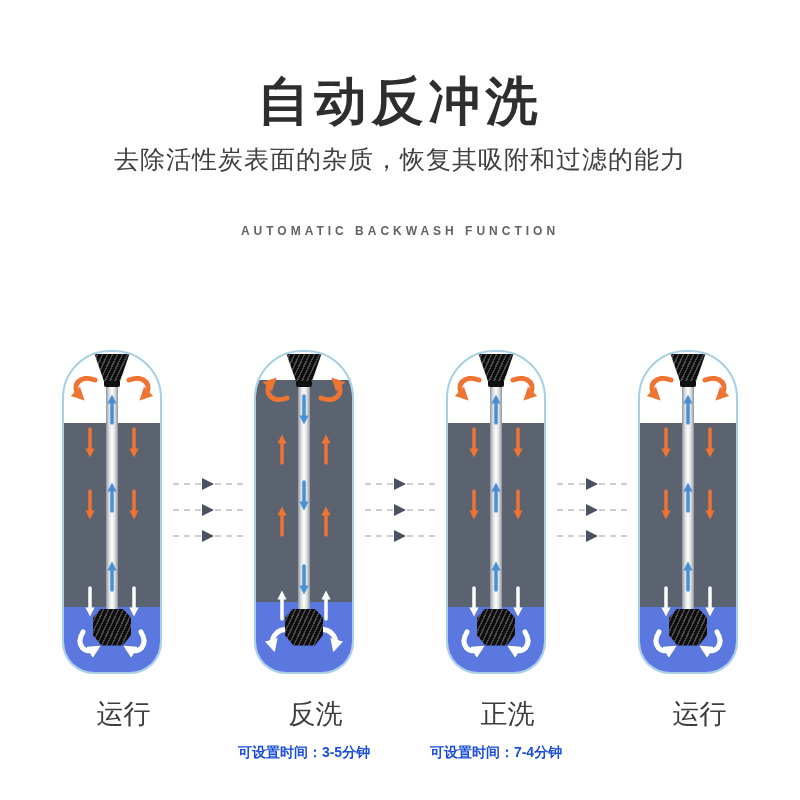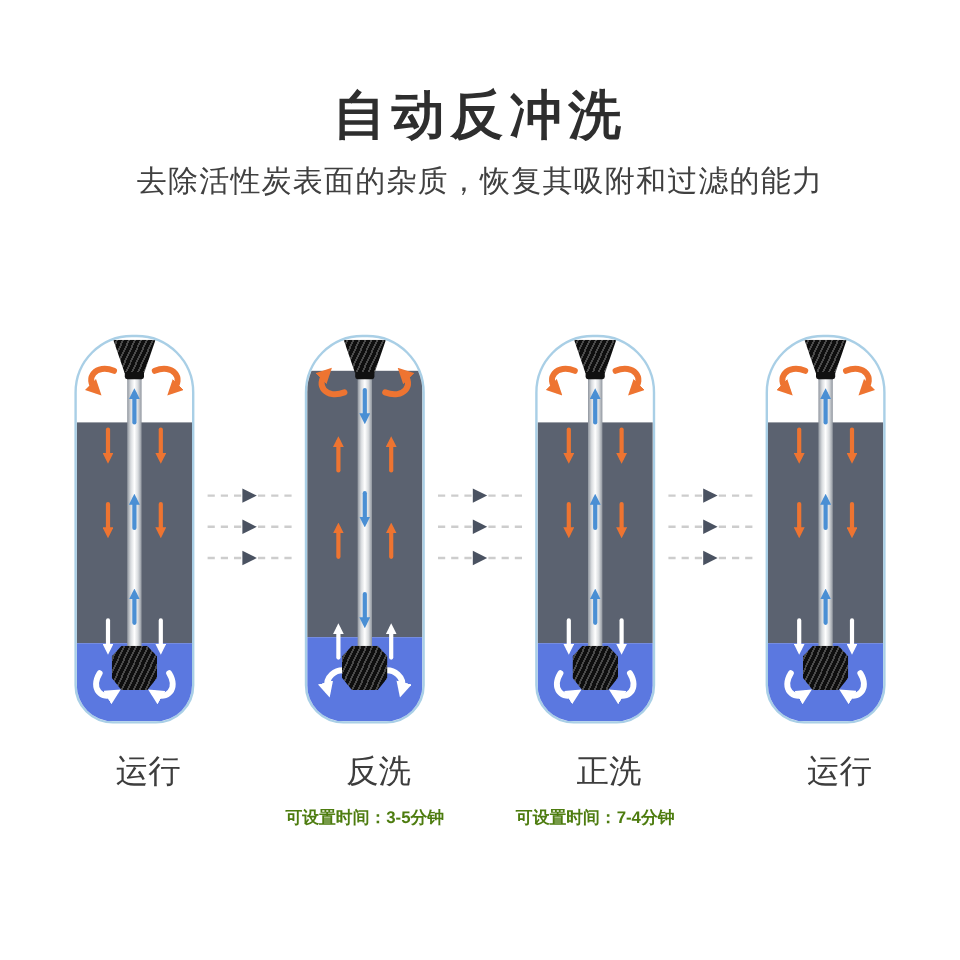--- a/index.html
+++ b/index.html
@@ -3,21 +3,21 @@
 <meta charset="utf-8">
 <style>
   html,body{margin:0;padding:0;}
   body{
     width:800px;height:800px;background:#ffffff;overflow:hidden;
     font-family:"Liberation Sans","DejaVu Sans",sans-serif;
     -webkit-font-smoothing:antialiased;
   }
   
   .header{padding-top:74px;text-align:center;}
-  .title{font-size:44px;font-weight:900;color:#2e2e2e;letter-spacing:5px;line-height:1.05;}
+  .title{font-size:52px;font-weight:900;color:#2e2e2e;letter-spacing:5px;line-height:1.05;}
   .subtitle{margin-top:14px;font-size:25px;color:#404040;letter-spacing:1px;font-weight:500;}
   .tagline{margin-top:48px;font-size:12px;color:#636363;letter-spacing:4px;font-weight:700;}
   
   .diagram{
     width:676px;margin:112px auto 0;
     display:grid;
     grid-template-columns:100px 92px 100px 92px 100px 92px 100px;
   }
   .col1{grid-column:1}.col2{grid-column:2}.col3{grid-column:3}.col4{grid-column:4}
   .col5{grid-column:5}.col6{grid-column:6}.col7{grid-column:7}
@@ -58,29 +58,30 @@
   .c-row{display:flex;align-items:center;width:70px;height:12px;}
   .c-dash{flex:1;border-top:2.5px dashed #cdcdcd;}
   .c-head{width:0;height:0;border-left:12px solid #4a5261;border-top:6px solid transparent;border-bottom:6px solid transparent;margin:0 1px;}
   
   .stage-label{
     grid-row:2;justify-self:center;width:max-content;margin-top:22px;
     font-size:27px;font-weight:500;color:#3d3d3d;margin-left:23px;
   }
   .stage-caption{
     grid-row:3;justify-self:center;width:max-content;margin-top:12px;
-    font-size:14px;font-weight:700;color:#4d7c0f;white-space:nowrap;
+    font-size:14px;font-weight:700;color:#1d4ed8;white-space:nowrap;
   }
 </style>
 </head>
 <body>
 
 <div class="header">
   <div class="title">自动反冲洗</div>
   <div class="subtitle">去除活性炭表面的杂质，恢复其吸附和过滤的能力</div>
+  <div class="tagline">AUTOMATIC BACKWASH FUNCTION</div>
 </div>
 
 <div class="diagram">
 
   <div class="capsule run col1">
     <div class="sec media"></div>
     <div class="sec water"></div>
     <div class="tube"></div>
     <svg class="flow" viewBox="0 0 96 320">
       <defs>

